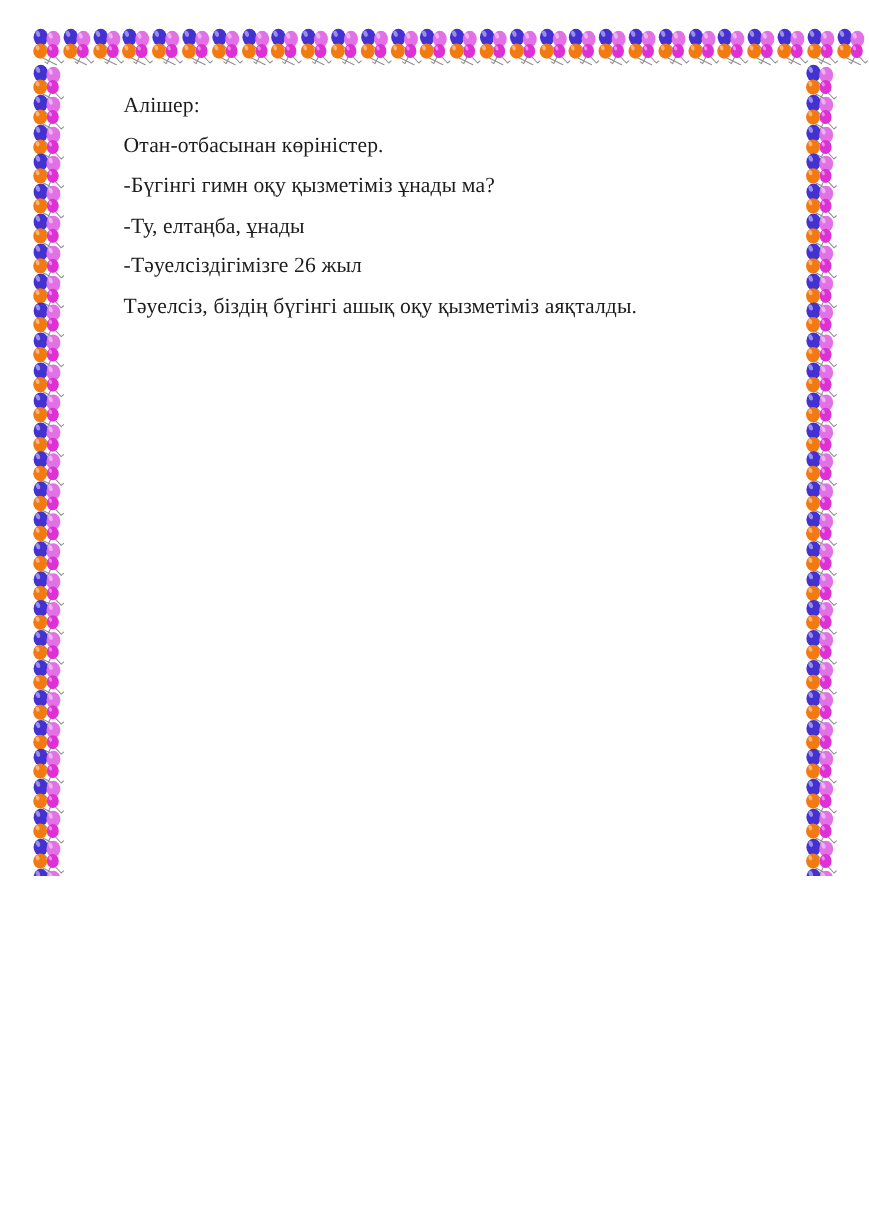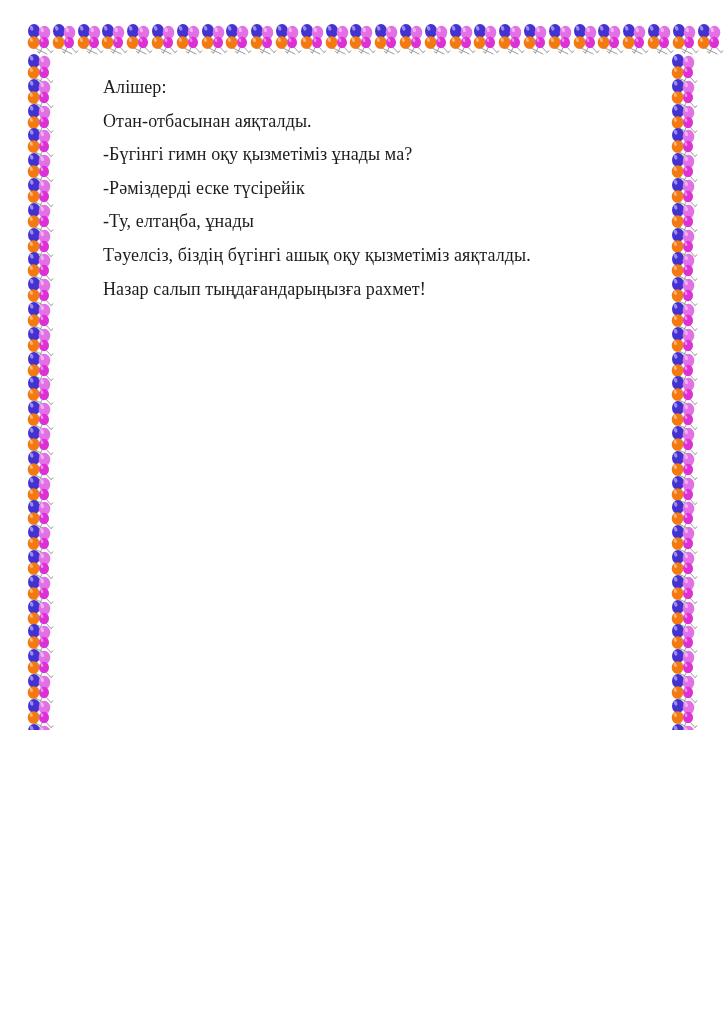--- a/index.html
+++ b/index.html
@@ -3016,20 +3016,19 @@
             <ellipse cx="5.6" cy="5.2" rx="1.7" ry="2.6" transform="rotate(-22 5.6 5.2)"></ellipse>
             <ellipse cx="16.2" cy="6.8" rx="1.6" ry="2.5" transform="rotate(-22 16.2 6.8)"></ellipse>
             <ellipse cx="5.3" cy="16.9" rx="1.5" ry="2.2" transform="rotate(-22 5.3 16.9)"></ellipse>
             <ellipse cx="16" cy="17.2" rx="1.3" ry="1.9" transform="rotate(-22 16 17.2)"></ellipse>
           </g>
         </svg>
       </div>
     </div>
   <div class="content" id="text-content" style="color: rgb(28, 28, 28);">
       <p>Алішер:</p>
-      <p>Отан-отбасынан аяқталды.</p>
+      <p>Отан-отбасынан көріністер.</p>
       <p>-Бүгінгі гимн оқу қызметіміз ұнады ма?</p>
-      <p>-Рәміздерді еске түсірейік</p>
       <p>-Ту, елтаңба, ұнады</p>
+      <p>-Тәуелсіздігімізге 26 жыл</p>
       <p>Тәуелсіз, біздің бүгінгі ашық оқу қызметіміз аяқталды.</p>
-      <p>Назар салып тыңдағандарыңызға рахмет!</p>
     </div>
 </div>
 
 </body></html>

